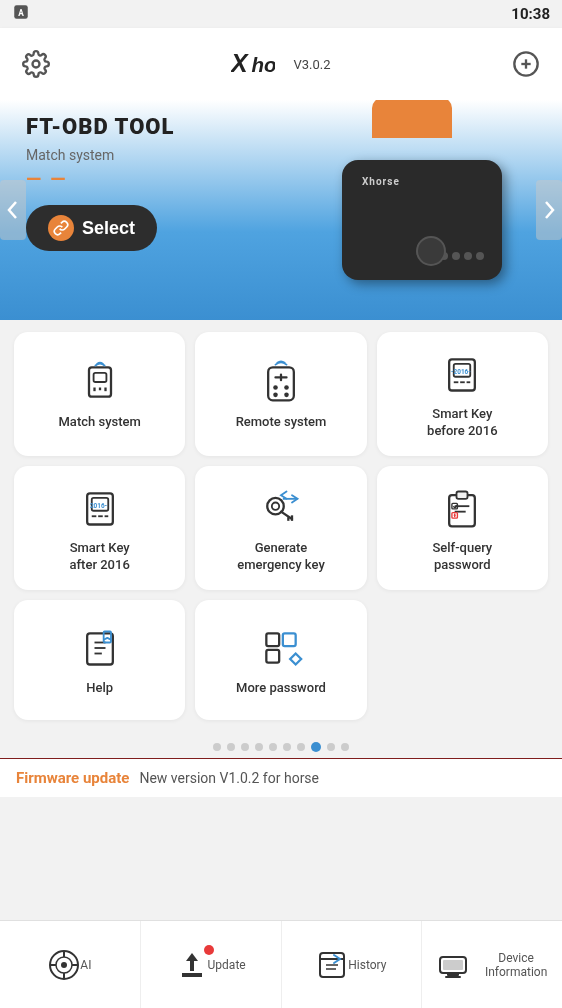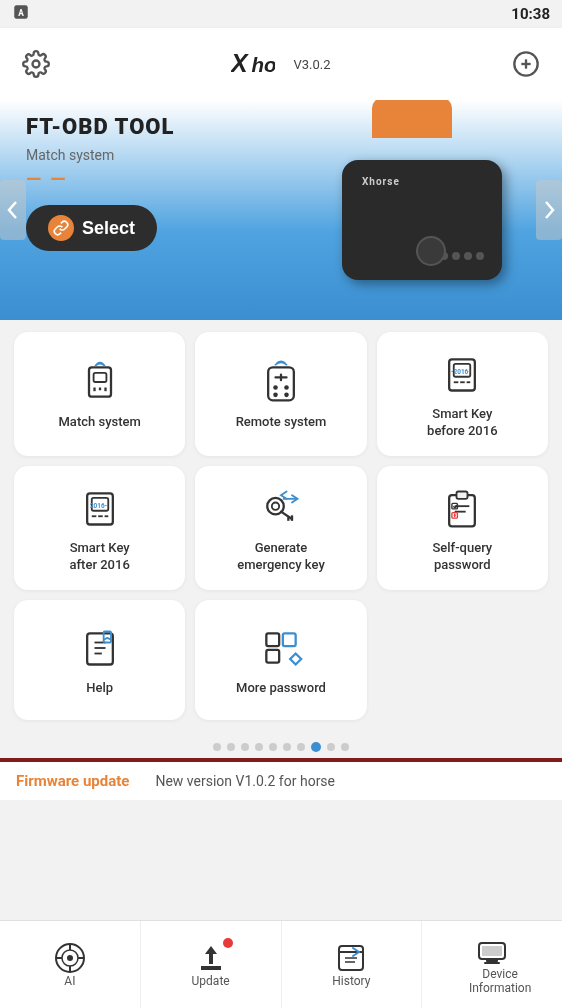--- a/index.html
+++ b/index.html
@@ -242,22 +242,22 @@
       width: 10px;
       height: 10px;
     }
 
     
     .firmware-bar {
       background: #fff;
       padding: 10px 16px;
       display: flex;
       align-items: center;
-      gap: 26px;
-      border-top: 4px solid #7f1d1d;
+      gap: 10px;
+      border-top: 1px solid #7f1d1d;
     }
     .firmware-label {
       color: #e8843a;
       font-weight: 700;
       font-size: 15px;
     }
     .firmware-version {
       color: #555;
       font-size: 14px;
     }
@@ -270,21 +270,20 @@
       right: 0;
       height: 88px;
       background: #ffffff;
       display: flex;
       align-items: stretch;
       border-top: 1px solid #e0e0e0;
     }
     .nav-item {
       flex: 1;
       display: flex;
-      flex-direction: column;
       align-items: center;
       justify-content: center;
       cursor: pointer;
       gap: 0;
       border-right: 1px solid #eee;
     }
     .nav-item:last-child { border-right: none; }
     .nav-label {
       font-size: 12px;
       color: #555;

